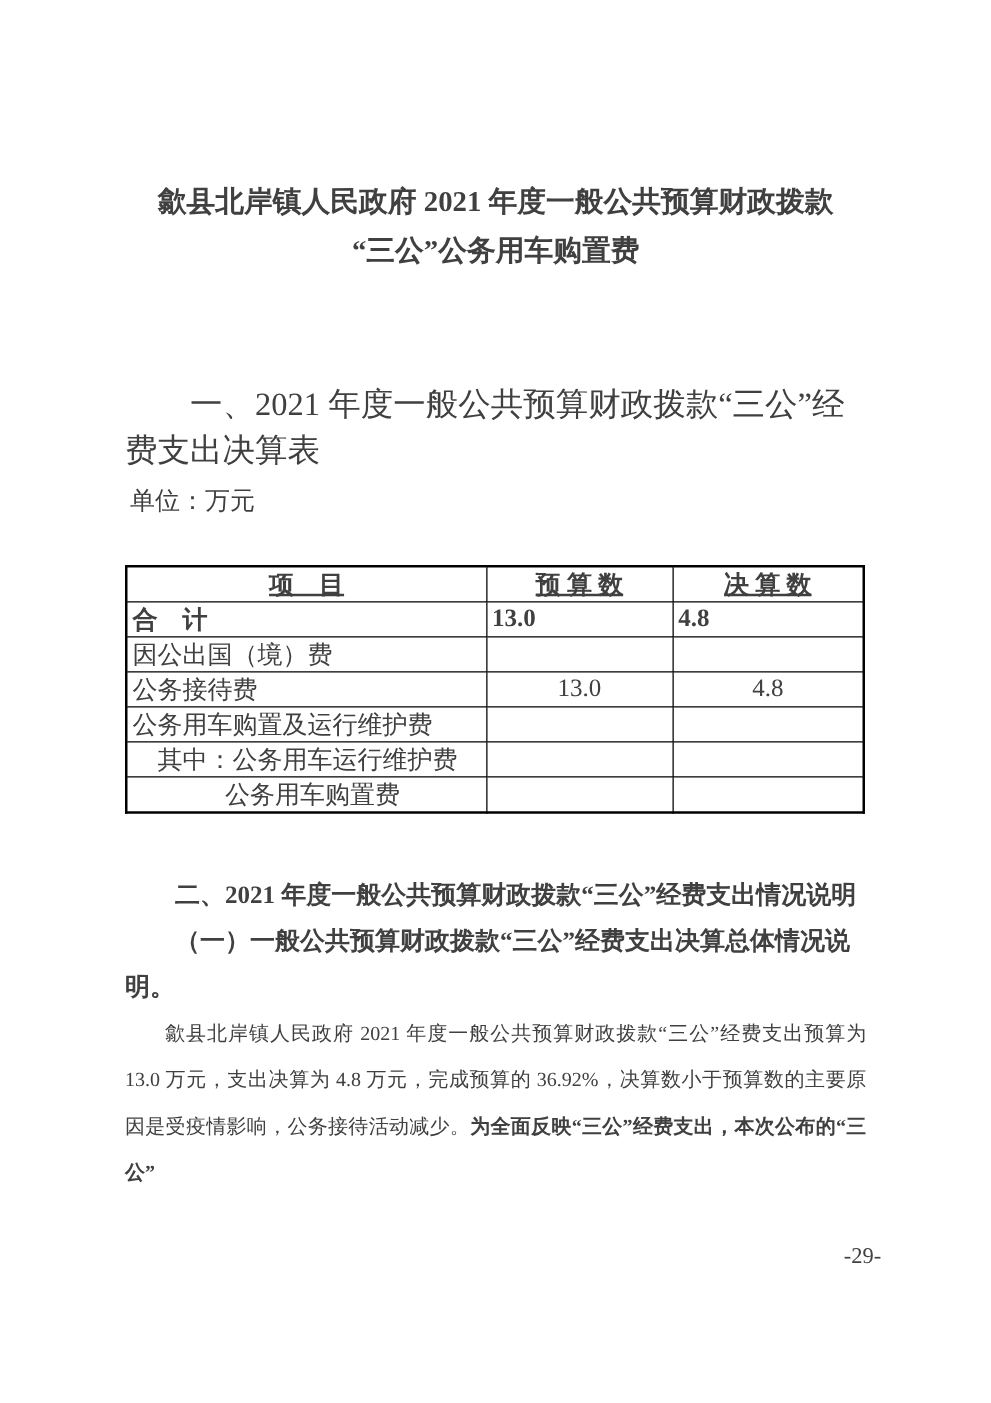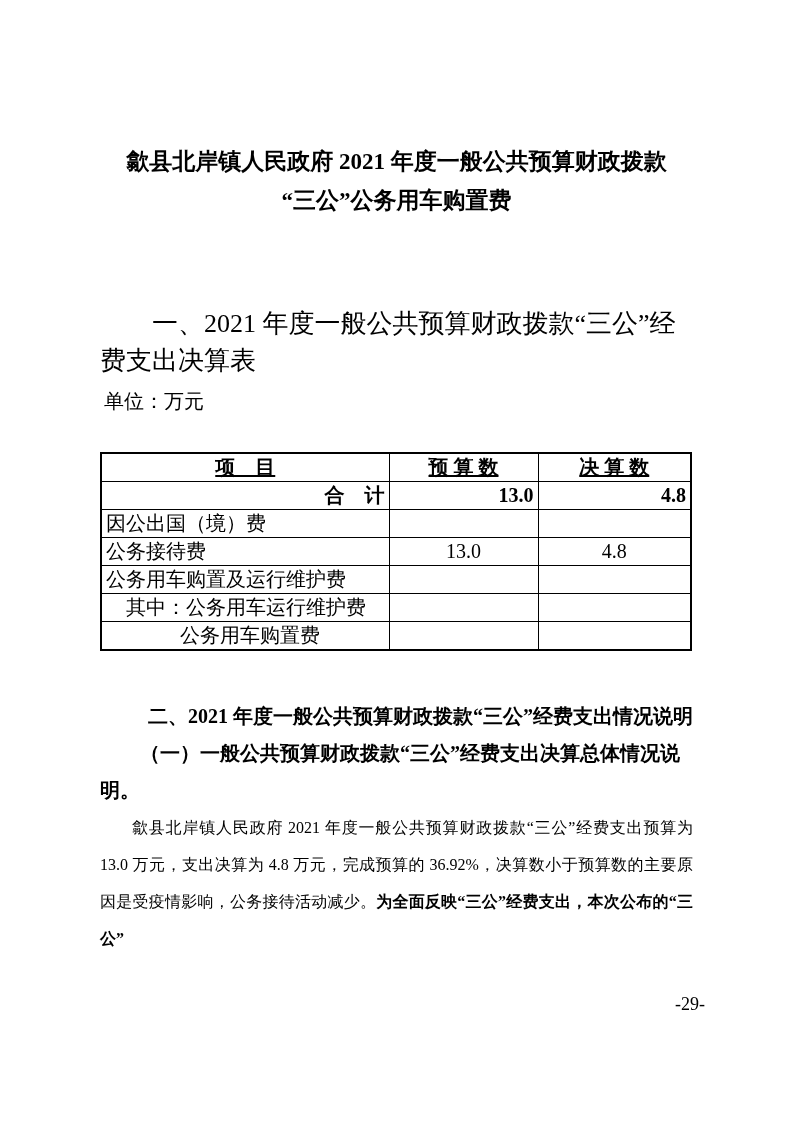--- a/index.html
+++ b/index.html
@@ -6,21 +6,21 @@
     margin: 0;
     padding: 0;
     background: #ffffff;
   }
   .page {
     position: relative;
     width: 793px;
     height: 1122px;
     margin: 0 auto;
     background: #ffffff;
-    color: #000000;
+    color: #404040;
     font-family: "Liberation Serif", "DejaVu Serif", serif;
     box-sizing: border-box;
     padding: 142px 100px 0 100px;
     overflow: hidden;
   }
   .doc-title {
     font-size: 23px;
     font-weight: bold;
     text-align: center;
     line-height: 39px;
@@ -56,30 +56,29 @@
     overflow: hidden;
     white-space: nowrap;
   }
   .budget-table th {
     font-weight: bold;
     text-align: center;
     text-decoration: underline;
   }
   .budget-table td.label { text-align: left; }
   .budget-table td.num { text-align: center; }
-  .budget-table tr.total-row td { font-weight: bold; text-align: right; }
+  .budget-table tr.total-row td { font-weight: bold; text-align: left; }
   .budget-table td.indent1 { padding-left: 24px; }
   .budget-table td.indent2 { padding-left: 78px; }
   .section2-heading {
     font-size: 20px;
     font-weight: bold;
     line-height: 37px;
     text-indent: 2em;
     margin: 47px 0 0 0;
-    text-align: right;
   }
   .sub-heading {
     font-size: 20px;
     font-weight: bold;
     line-height: 37px;
     text-indent: 2em;
     margin: 0;
   }
   .body-paragraph {
     font-size: 16px;

